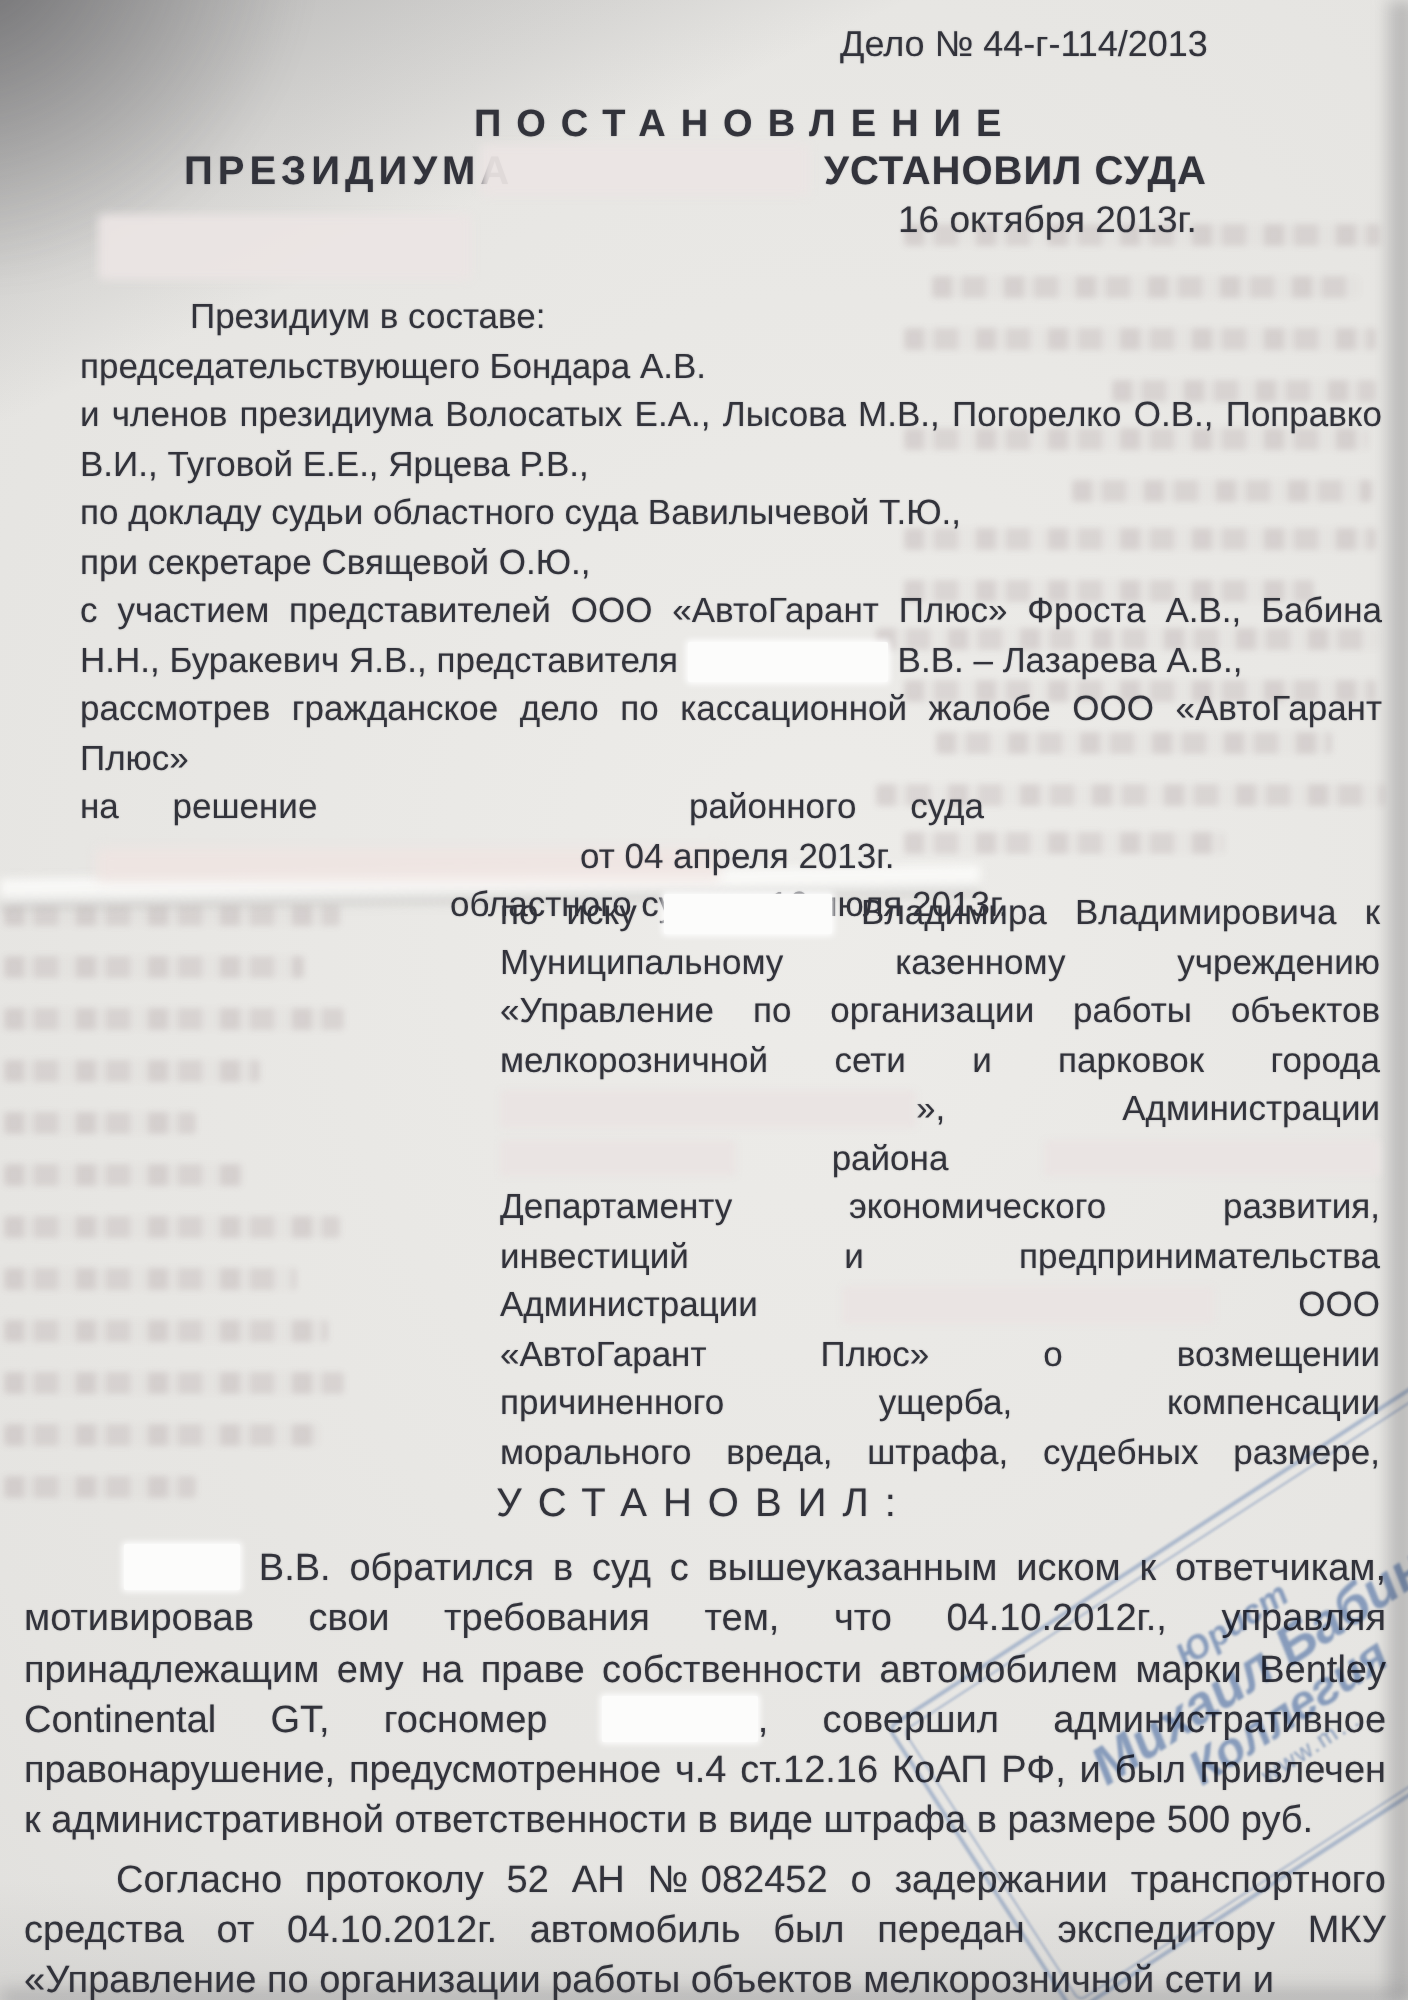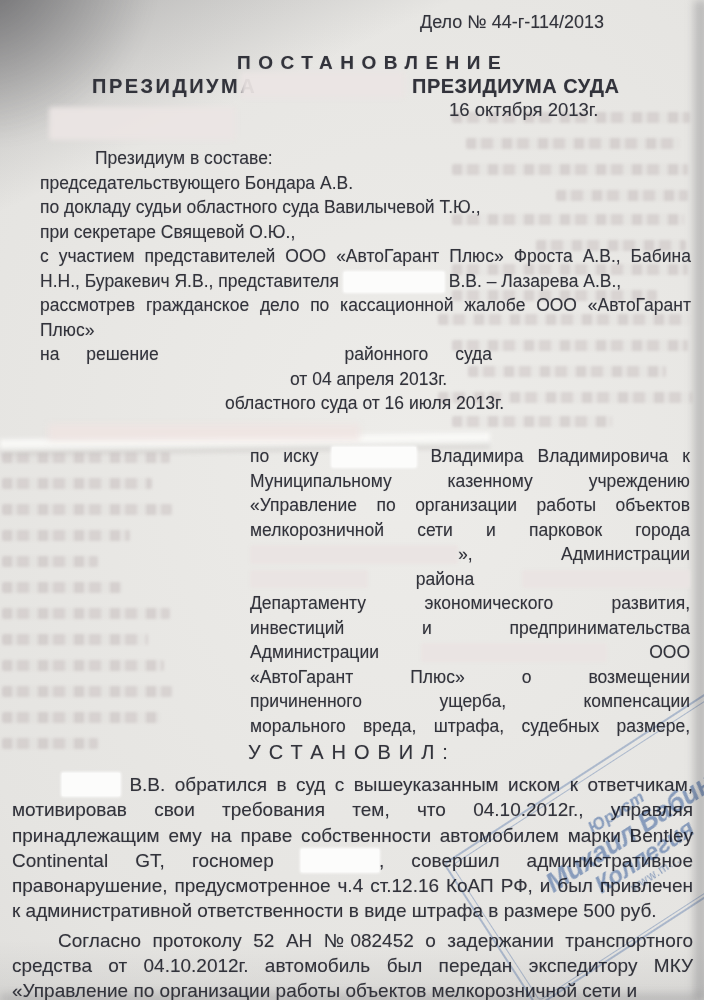--- a/index.html
+++ b/index.html
@@ -122,27 +122,28 @@
       <div class="bleed" style="left: 2px; top: 712px; width: 158px;"></div>
       <div class="bleed" style="left: 2px; top: 738px; width: 96px;"></div>
     </div>
   <div class="crease"></div>
   <div class="smear"></div>
 
   <div class="t case-label">Дело № 44-г-114/2013</div>
   <div class="t title1">ПОСТАНОВЛЕНИЕ</div>
   <div class="t title2l">ПРЕЗИДИУМА</div>
   <div class="redact-blur" style="left:240px; top:72px; width:165px; height:26px;"></div>
-  <div class="t title2r">ПРЕЗИДИУМА СУДА</div>
+  <div class="t title2r">УСТАНОВИЛ СУДА</div>
   <div class="t hdate">16 октября 2013г.</div>
   <div class="redact-blur" style="left:49px; top:107px; width:187px; height:33px;"></div>
 
   <div class="t comp">
     <div class="indent55">Президиум в составе:</div>
     <div>председательствующего Бондара А.В.</div>
+    <div class="jp">и членов президиума Волосатых Е.А., Лысова М.В., Погорелко О.В., Поправко В.И., Туговой Е.Е., Ярцева Р.В.,</div>
     <div>по докладу судьи областного суда Вавилычевой Т.Ю.,</div>
     <div>при секретаре Свящевой О.Ю.,</div>
     <div class="jp">
       <span>с участием представителей ООО «АвтоГарант Плюс» Фроста А.В., Бабина Н.Н., Буракевич Я.В., представителя</span>
       <span class="rw" style="width:100px;height:20px;"></span>
       <span>В.В. – Лазарева А.В.,</span>
     </div>
     <div class="jp">рассмотрев гражданское дело по кассационной жалобе ООО «АвтоГарант Плюс»</div>
     <div class="jl appealed-court">
       <span>на решение</span>

